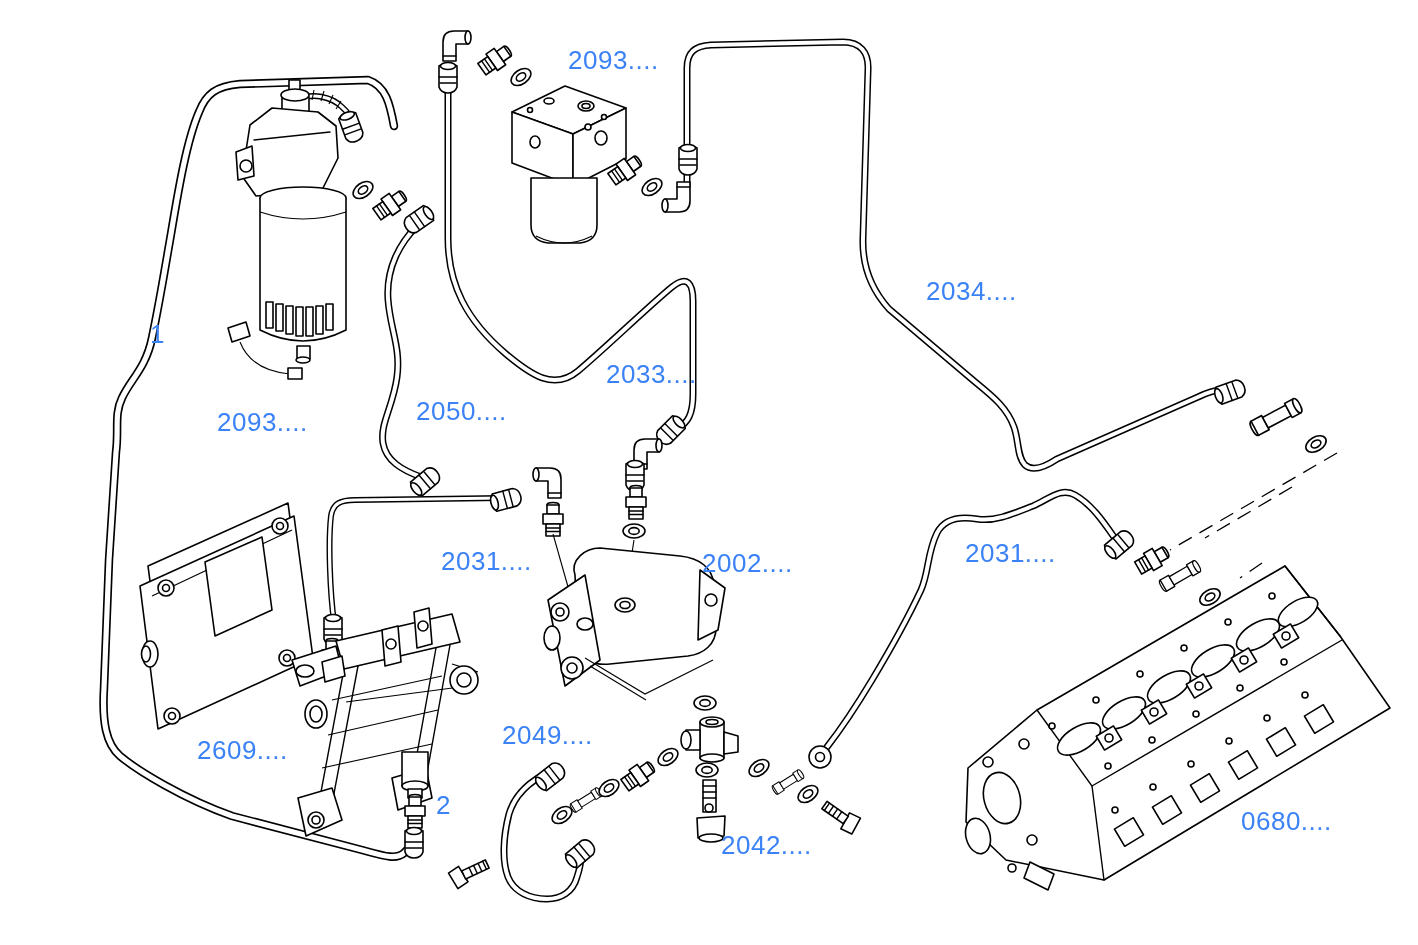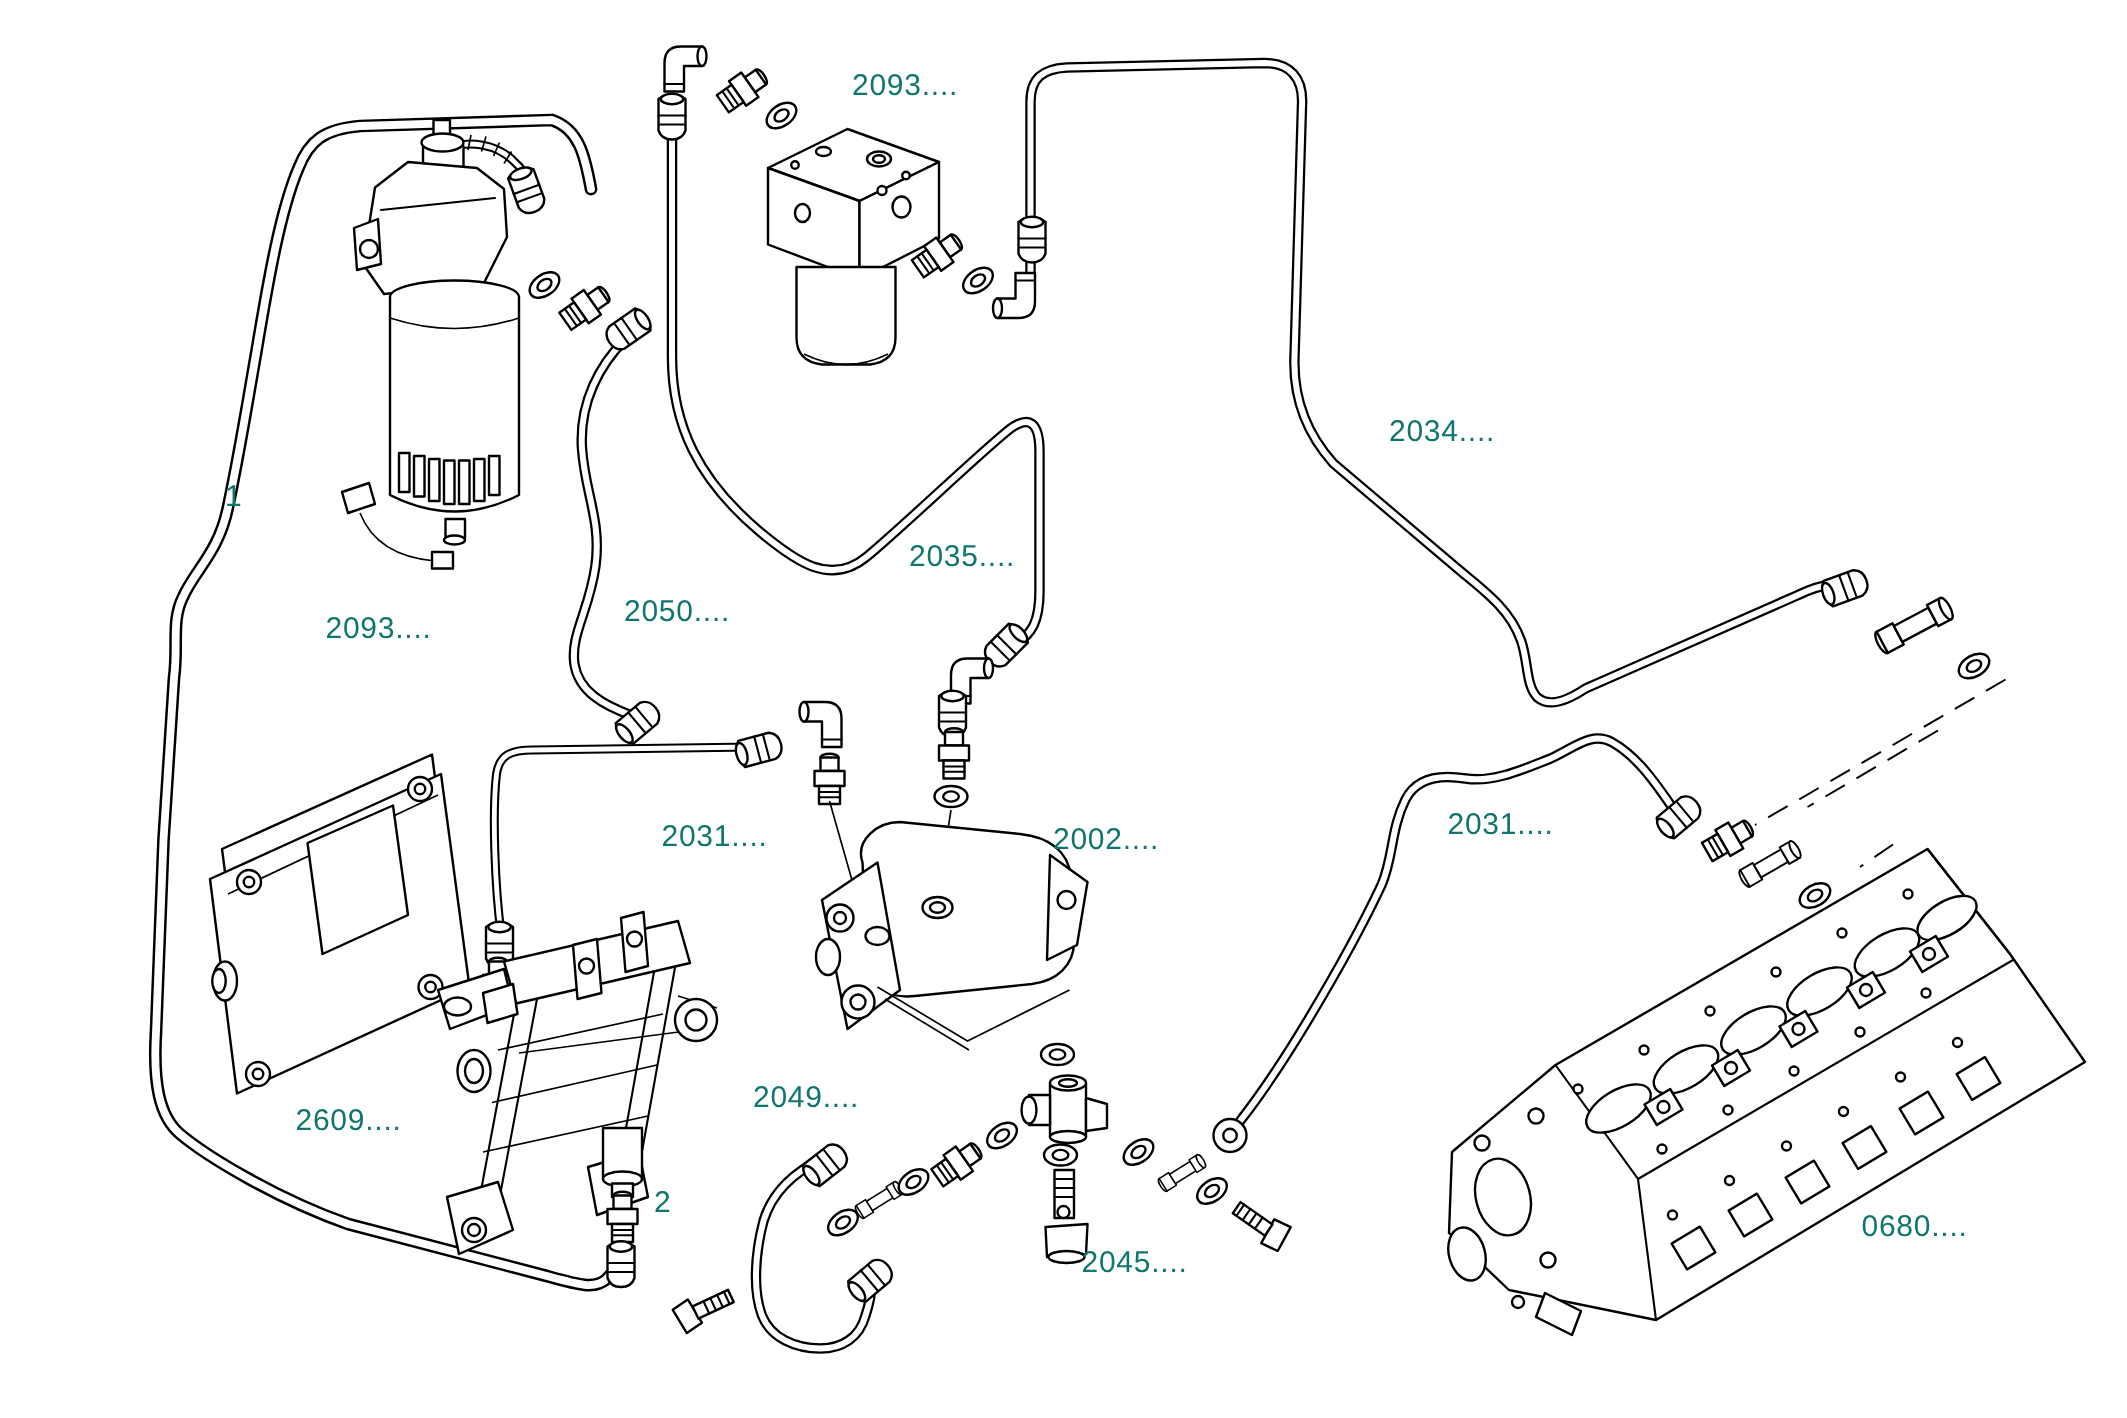--- a/index.html
+++ b/index.html
@@ -1,19 +1,19 @@
 <!DOCTYPE html>
 <html><head>
 <meta charset="utf-8">
 <style>
   html,body{margin:0;padding:0;background:#ffffff;}
   #stage{position:relative;width:1418px;height:945px;background:#fff;overflow:hidden;
          font-family:"Liberation Sans", sans-serif;}
   #art{position:absolute;left:0;top:0;}
-  .part-label{position:absolute;font-size:20px;color:#0f766e;white-space:nowrap;
+  .part-label{position:absolute;font-size:26px;color:#3b82f6;white-space:nowrap;
               letter-spacing:0.5px;line-height:1;cursor:default;}
   .sh{fill:#ffffff;stroke:#000000;stroke-width:1.6;stroke-linejoin:round;}
   .ln{fill:none;stroke:#000000;stroke-width:1.4;stroke-linecap:round;}
   .lnt{fill:none;stroke:#000000;stroke-width:1.1;}
   .dash{fill:none;stroke:#000000;stroke-width:1.3;stroke-dasharray:15 9;}
   .po{fill:none;stroke:#000;stroke-width:7;stroke-linecap:round;stroke-linejoin:round;}
   .pi{fill:none;stroke:#fff;stroke-width:4;stroke-linecap:round;stroke-linejoin:round;}
   .po.w8{stroke-width:8.5}.pi.w5{stroke-width:5.2}
   .po.w6{stroke-width:6}.pi.w3{stroke-width:3.2}
 </style>
@@ -346,25 +346,25 @@
         <circle class="sh" cx="988" cy="762" r="5"></circle>
     <circle class="sh" cx="1032" cy="840" r="5"></circle>
         <circle class="sh" cx="1012" cy="868" r="4"></circle>
     <path class="sh" d="M1030,862 L1054,874 L1048,890 L1024,878 Z"></path>
   </g>
 </svg>
 
 <div class="part-label" style="left:150px;top:321px">1</div>
 <div class="part-label" style="left:217px;top:409px">2093....</div>
 <div class="part-label" style="left:416px;top:398px">2050....</div>
-<div class="part-label" style="left:606px;top:361px">2035....</div>
+<div class="part-label" style="left:606px;top:361px">2033....</div>
 <div class="part-label" style="left:568px;top:47px">2093....</div>
 <div class="part-label" style="left:926px;top:278px">2034....</div>
 <div class="part-label" style="left:441px;top:548px">2031....</div>
 <div class="part-label" style="left:702px;top:550px">2002....</div>
 <div class="part-label" style="left:965px;top:540px">2031....</div>
 <div class="part-label" style="left:197px;top:737px">2609....</div>
 <div class="part-label" style="left:502px;top:722px">2049....</div>
-<div class="part-label" style="left:721px;top:832px">2045....</div>
+<div class="part-label" style="left:721px;top:832px">2042....</div>
 <div class="part-label" style="left:1241px;top:808px">0680....</div>
 <div class="part-label" style="left:436px;top:792px">2</div>
 
 </div>
 
 </body></html>

